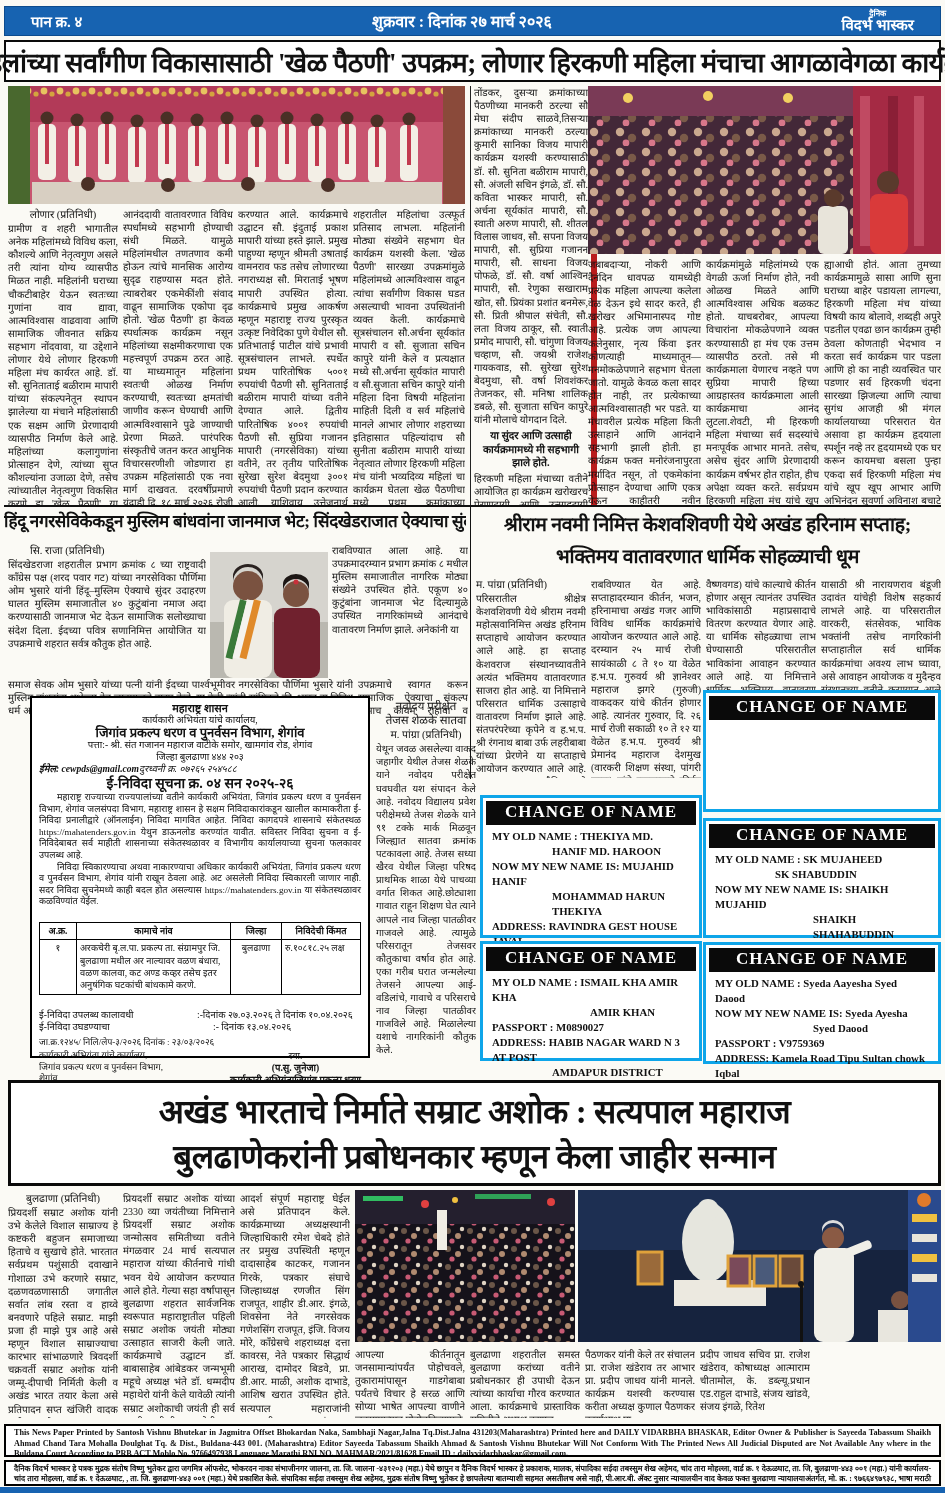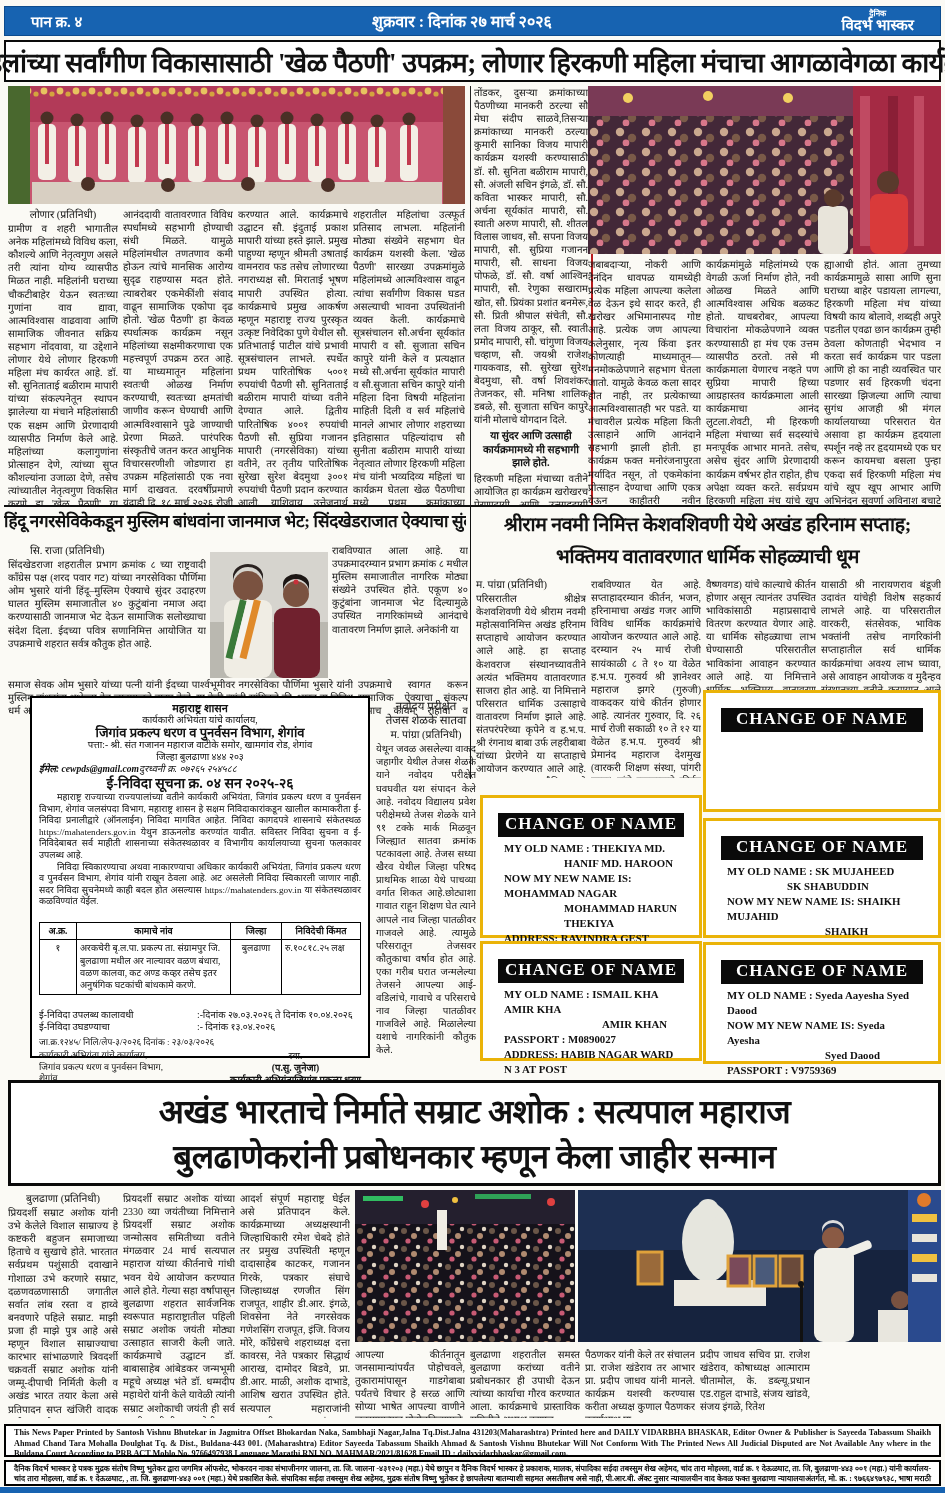--- a/index.html
+++ b/index.html
@@ -22,21 +22,21 @@
   .sechead{position:absolute;font-weight:bold;text-align:center;overflow:hidden;letter-spacing:-0.3px;}
   .rule{position:absolute;background:#111;}
   
   .tender{border:2px solid #000;background:#fff;box-sizing:border-box;padding:4px 7px;font-size:9.6px;line-height:12.3px;}
   .tc{text-align:center;}
   .tender .b{font-weight:bold;}
   .tender table{border-collapse:collapse;width:100%;margin:14px 0;font-size:9.3px;}
   .tender td,.tender th{border:1.2px solid #000;padding:2px 3px;vertical-align:top;}
   .trow{display:flex;justify-content:flex-start;font-style:italic;}
   
-  .cn-box{border:3px solid #eab308;background:#fff;box-sizing:border-box;padding:15px;}
+  .cn-box{border:3px solid #0ea5e9;background:#fff;box-sizing:border-box;padding:3px;}
   .cn-title{background:#0a0a0a;color:#fff;text-align:center;font-weight:bold;font-size:17px;letter-spacing:1px;padding:1px 0 3px 0;font-family:"Liberation Serif",serif;}
   .cn-body{padding:4px 6px 2px 6px;}
   .cn-line{font-weight:bold;font-size:10.8px;line-height:15px;}
   .cn-ind{padding-left:98px;}
   .cn-ind2{padding-left:60px;}
   
   .fbox{border:2px solid #000;background:#fff;box-sizing:border-box;font-weight:bold;font-size:8.2px;line-height:10.6px;padding:2px 8px;text-align:justify;overflow:hidden;}
   .bluebar{background:#1763b1;}
   .photo{display:block;}
 </style>
@@ -88,21 +88,21 @@
       <use href="#lady" x="330" y="0"></use>
       <use href="#lady" x="360" y="3"></use>
       <use href="#lady" x="392" y="1"></use>
     <rect x="24" y="96" width="410" height="22" fill="#d8cfc2"></rect>
     <circle cx="80" cy="98" r="7" fill="#4a3026"></circle>
       <circle cx="160" cy="99" r="7" fill="#4a3026"></circle>
       <circle cx="240" cy="98" r="7" fill="#4a3026"></circle>
       <circle cx="320" cy="99" r="7" fill="#4a3026"></circle>
   </svg>
 
-  <div class="col" style="left:470px;top:86px;width:114px;height:419px;border-left:1px solid #222;border-right:2px solid #b91c1c;padding:0 3px;">
+  <div class="col" style="left:470px;top:86px;width:114px;height:419px;border-left:1px solid #222;border-right:6px solid #b91c1c;padding:0 3px;">
     <span>तोंडकर, दुसऱ्या क्रमांकाच्या पैठणीच्या मानकरी ठरल्या सौ मेघा संदीप साळवे,तिसऱ्या क्रमांकाच्या मानकरी ठरल्या कुमारी सानिका विजय मापारी कार्यक्रम यशस्वी करण्यासाठी डॉ. सौ. सुनिता बळीराम मापारी, सौ. अंजली सचिन इंगळे, डॉ. सौ. कविता भास्कर मापारी, सौ. अर्चना सूर्यकांत मापारी, सौ. स्वाती अरुण मापारी, सौ. शीतल विलास जाधव, सौ. सपना विजय मापारी, सौ. सुप्रिया गजानन मापारी, सौ. साधना विजय पोफळे, डॉ. सौ. वर्षा आश्विन मापारी, सौ. रेणुका सखाराम खोत, सौ. प्रियंका प्रशांत बनमेरू, सौ. प्रिती श्रीपाल संचेती, सौ. लता विजय ठाकूर, सौ. स्वाती प्रमोद मापारी, सौ. चांगुणा विजय चव्हाण, सौ. जयश्री राजेश गायकवाड, सौ. सुरेखा सुरेश बेदमुथा, सौ. वर्षा शिवशंकर तेजनकर, सौ. मनिषा शालिक डबळे, सौ. सुजाता सचिन कापुरे यांनी मोलाचे योगदान दिले.</span>
     <div class="quote" style="font-size:10.5px;">या सुंदर आणि उत्साही कार्यक्रमामध्ये मी सहभागी झाले होते.</div>
     <span>हिरकणी महिला मंचाच्या वतीने आयोजित हा कार्यक्रम खरोखरच प्रेरणादायी आणि उत्साहदायी होता. या मंचाची खासियत म्हणजे इथे प्रत्येक महिलेला स्वतःची ओळख निर्माण करण्याची संधी मिळते. घरातील</span>
   </div>
 
   <svg class="abs photo" style="left:588px;top:86px;" width="353" height="168" viewBox="0 0 353 168">
     <defs>
       <pattern id="crowd1" width="26" height="20" patternUnits="userSpaceOnUse">
         <circle cx="6" cy="6" r="4.2" fill="#caa88e"></circle>
           <circle cx="18" cy="12" r="4.2" fill="#7a5a48"></circle>
@@ -200,21 +200,21 @@
         <td>अरकचेरी बृ.ल.पा. प्रकल्प ता. संग्रामपुर जि. बुलढाणा मधील अर नाल्यावर वळण बंधारा, वळण कालवा, कट अण्ड कव्हर तसेच इतर अनुषंगिक घटकांची बांधकामे करणे.</td>
         <td class="tc">बुलढाणा</td>
         <td>रु.१०८१८.२५ लक्ष</td>
       </tr>
     </tbody>
       </table>
     <div style="display:flex;gap:8px;">
         <span style="width:150px;">ई-निविदा उपलब्ध कालावधी</span>
         <span>:-दिनांक २७.०३.२०२६ ते दिनांक १०.०४.२०२६</span>
       </div>
-    <div style="display:flex;gap:8px;">
+    <div style="display:flex;gap:24px;">
         <span style="width:150px;">ई-निविदा उघडण्याचा</span>
         <span>:- दिनांक १३.०४.२०२६</span>
       </div>
     <div style="margin-top:3px;font-size:9px;">जा.क्र.१२४५/ निलि/लेप-३/२०२६   दिनांक : २३/०३/२०२६</div>
     <div style="display:flex;justify-content:space-between;margin-top:2px;">
       <div style="font-size:9px;line-height:11.5px;">
         <div>कार्यकारी अभियंता यांचे कार्यालय,</div>
         <div>जिगांव प्रकल्प धरण व पुनर्वसन विभाग,</div>
         <div>शेगांव</div>
       </div>
@@ -235,21 +235,21 @@
   </div>
 
   <div class="abs cn-box" style="left:703px;top:690px;width:238px;height:122px;">
     <div class="cn-title">CHANGE OF NAME</div>
   </div>
   <div class="abs cn-box" style="left:480px;top:795px;width:222px;height:143px;">
     <div class="cn-title">CHANGE OF NAME</div>
     <div class="cn-body" style="font-size:10.4px;">
       <div class="cn-line">MY OLD NAME : THEKIYA  MD.</div>
       <div class="cn-line cn-ind2">HANIF MD.  HAROON</div>
-      <div class="cn-line">NOW MY NEW NAME IS:  MOHAMMAD  NAGAR</div>
+      <div class="cn-line">NOW MY NEW NAME IS:  MUJAHID  HANIF</div>
       <div class="cn-line cn-ind2">MOHAMMAD  HARUN  THEKIYA</div>
       <div class="cn-line">ADDRESS:  RAVINDRA GEST HOUSE JAVAL</div>
       <div class="cn-line">MILIND NAGAR WAARD NA 17 MEHKAR</div>
       <div class="cn-line">BULDANA 443301 MAHARASHTRA</div>
     </div>
   </div>
   <div class="abs cn-box" style="left:480px;top:941px;width:222px;height:120px;">
     <div class="cn-title">CHANGE OF NAME</div>
     <div class="cn-body">
       <div class="cn-line">MY OLD NAME : ISMAIL  KHA  AMIR  KHA</div>

